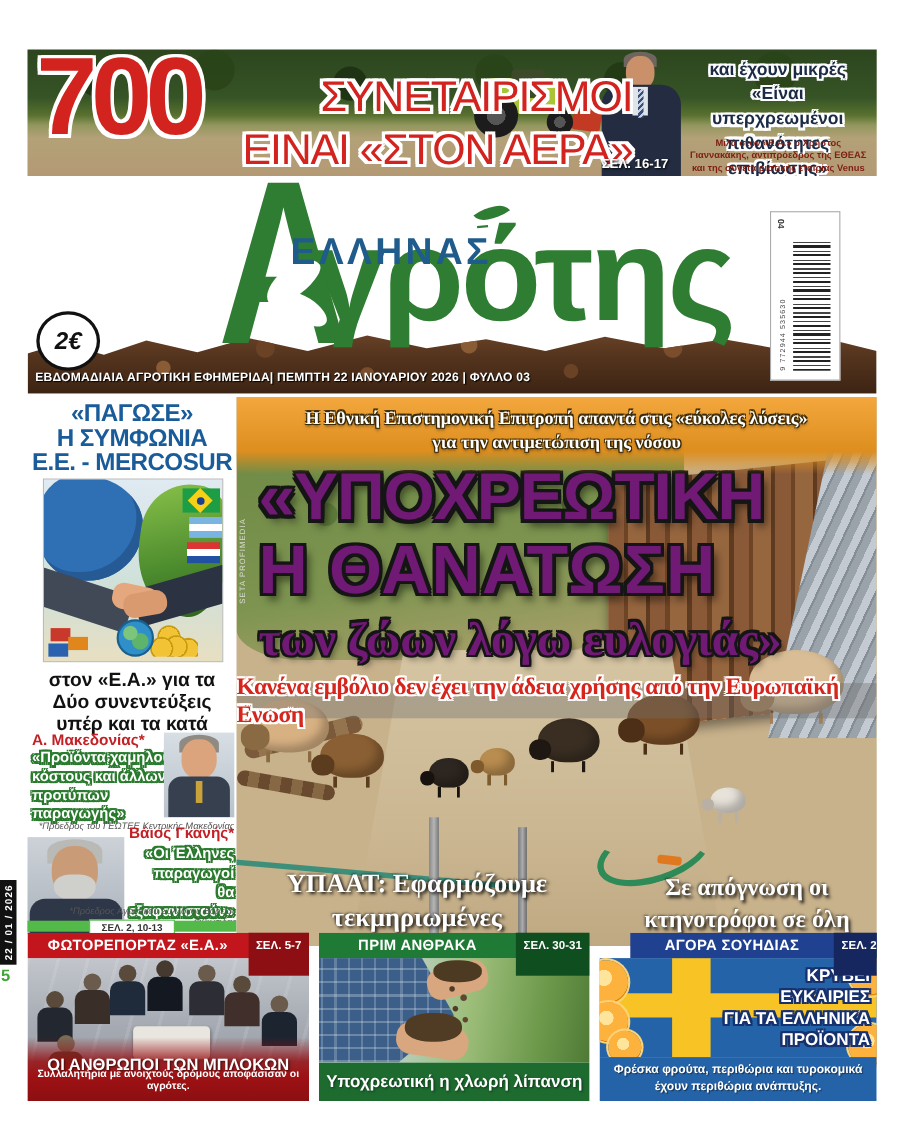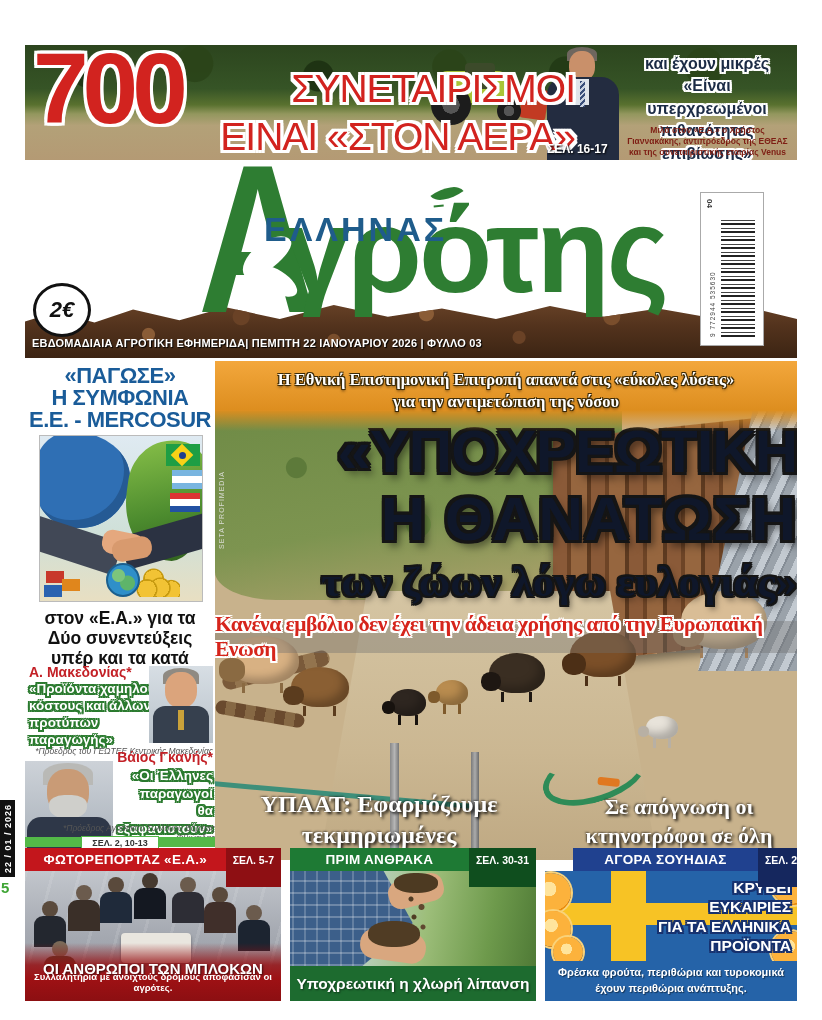--- a/index.html
+++ b/index.html
@@ -152,21 +152,21 @@
   .f-hose{position:absolute;left:56%;bottom:13%;width:96px;height:42px;border:5px solid transparent;border-bottom:6px solid #2e8b57;border-left:6px solid #2e8b57;border-radius:50%;transform:rotate(-18deg);}
   .f-hose::after{content:"";position:absolute;left:48px;top:28px;width:22px;height:8px;background:#e07820;border-radius:3px;transform:rotate(24deg);}
   .sheep{position:absolute;border-radius:50% 50% 45% 45%;background:var(--b);box-shadow:inset -6px -6px 8px rgba(0,0,0,.25);}
   .sheep::before{content:"";position:absolute;left:-8px;bottom:2px;width:36%;height:48%;background:var(--h);border-radius:45%;}
   .sheep::after{content:"";position:absolute;left:22%;bottom:-9px;width:56%;height:10px;
      background:linear-gradient(90deg,var(--h) 0 3px,transparent 3px calc(100% - 3px),var(--h) calc(100% - 3px));}
   .f-caption-l{position:absolute;left:6px;top:378px;width:316px;text-align:center;color:#fff;font-weight:700;font-size:24px;line-height:1.3;}
   .f-caption-r{position:absolute;left:352px;top:382px;width:224px;text-align:center;color:#fff;font-weight:700;font-size:22px;line-height:1.3;}
   .f-kicker{position:absolute;left:0;top:0;width:100%;height:70px;z-index:3;background:linear-gradient(180deg,#f3a73c 0%,#e America 0,#dd8e1f 70%,rgba(221,142,31,0) 100%);background:linear-gradient(180deg,#f3a73c 0%,#dd8e1f 70%,rgba(200,130,30,0) 100%);
      text-align:center;color:#fff;font-weight:700;font-size:16.5px;line-height:1.35;padding-top:8px;box-sizing:border-box;}
-  .f-headline{position:absolute;left:0;width:100%;text-align:right;color:#0f172a;font-weight:900;z-index:2;}
+  .f-headline{position:absolute;left:0;width:100%;text-align:left;color:#701a75;font-weight:900;z-index:2;padding-left:20px;}
   .f-h1{top:56px;font-size:60px;letter-spacing:-1px;}
   .f-h2{top:122px;font-size:62px;letter-spacing:1px;}
   .f-h3{top:196px;font-size:43px;}
   .f-subband{position:absolute;left:0;top:260px;width:100%;height:32px;background:rgba(110,110,110,.38);z-index:2;
      display:flex;align-items:center;justify-content:center;}
   .f-subband span{color:#d6251c;font-weight:900;font-size:21.5px;letter-spacing:-.5px;
      text-shadow:-2px -2px 0 #fff,2px -2px 0 #fff,-2px 2px 0 #fff,2px 2px 0 #fff,-2px 0 0 #fff,2px 0 0 #fff,0 -2px 0 #fff,0 2px 0 #fff;}
   .f-credit{position:absolute;left:3px;top:110px;writing-mode:vertical-rl;transform:rotate(180deg);font-size:7px;color:#e7e7e7;opacity:.85;z-index:3;letter-spacing:1px;}
 
   

